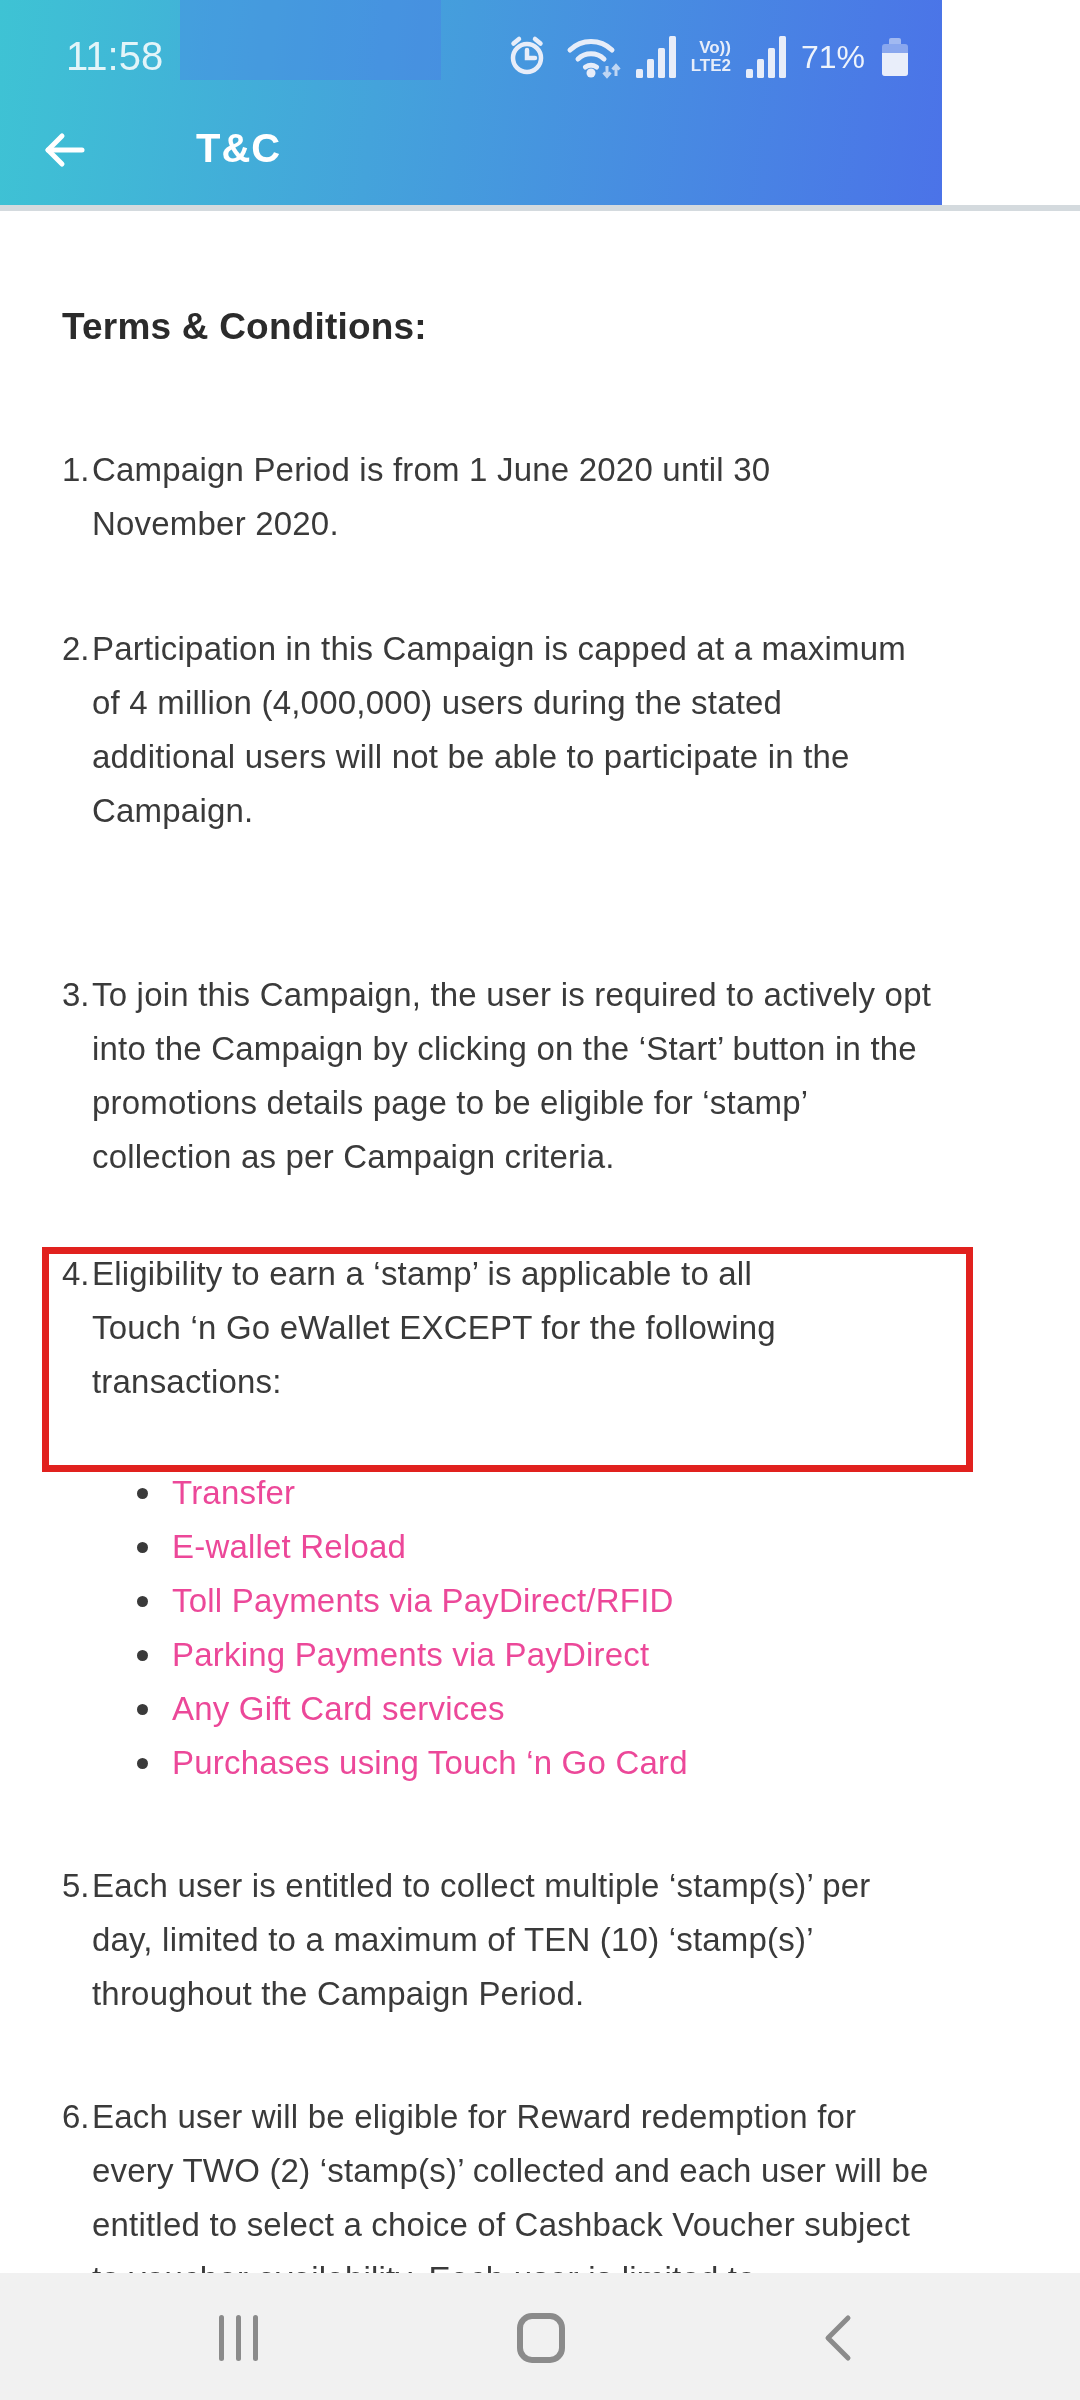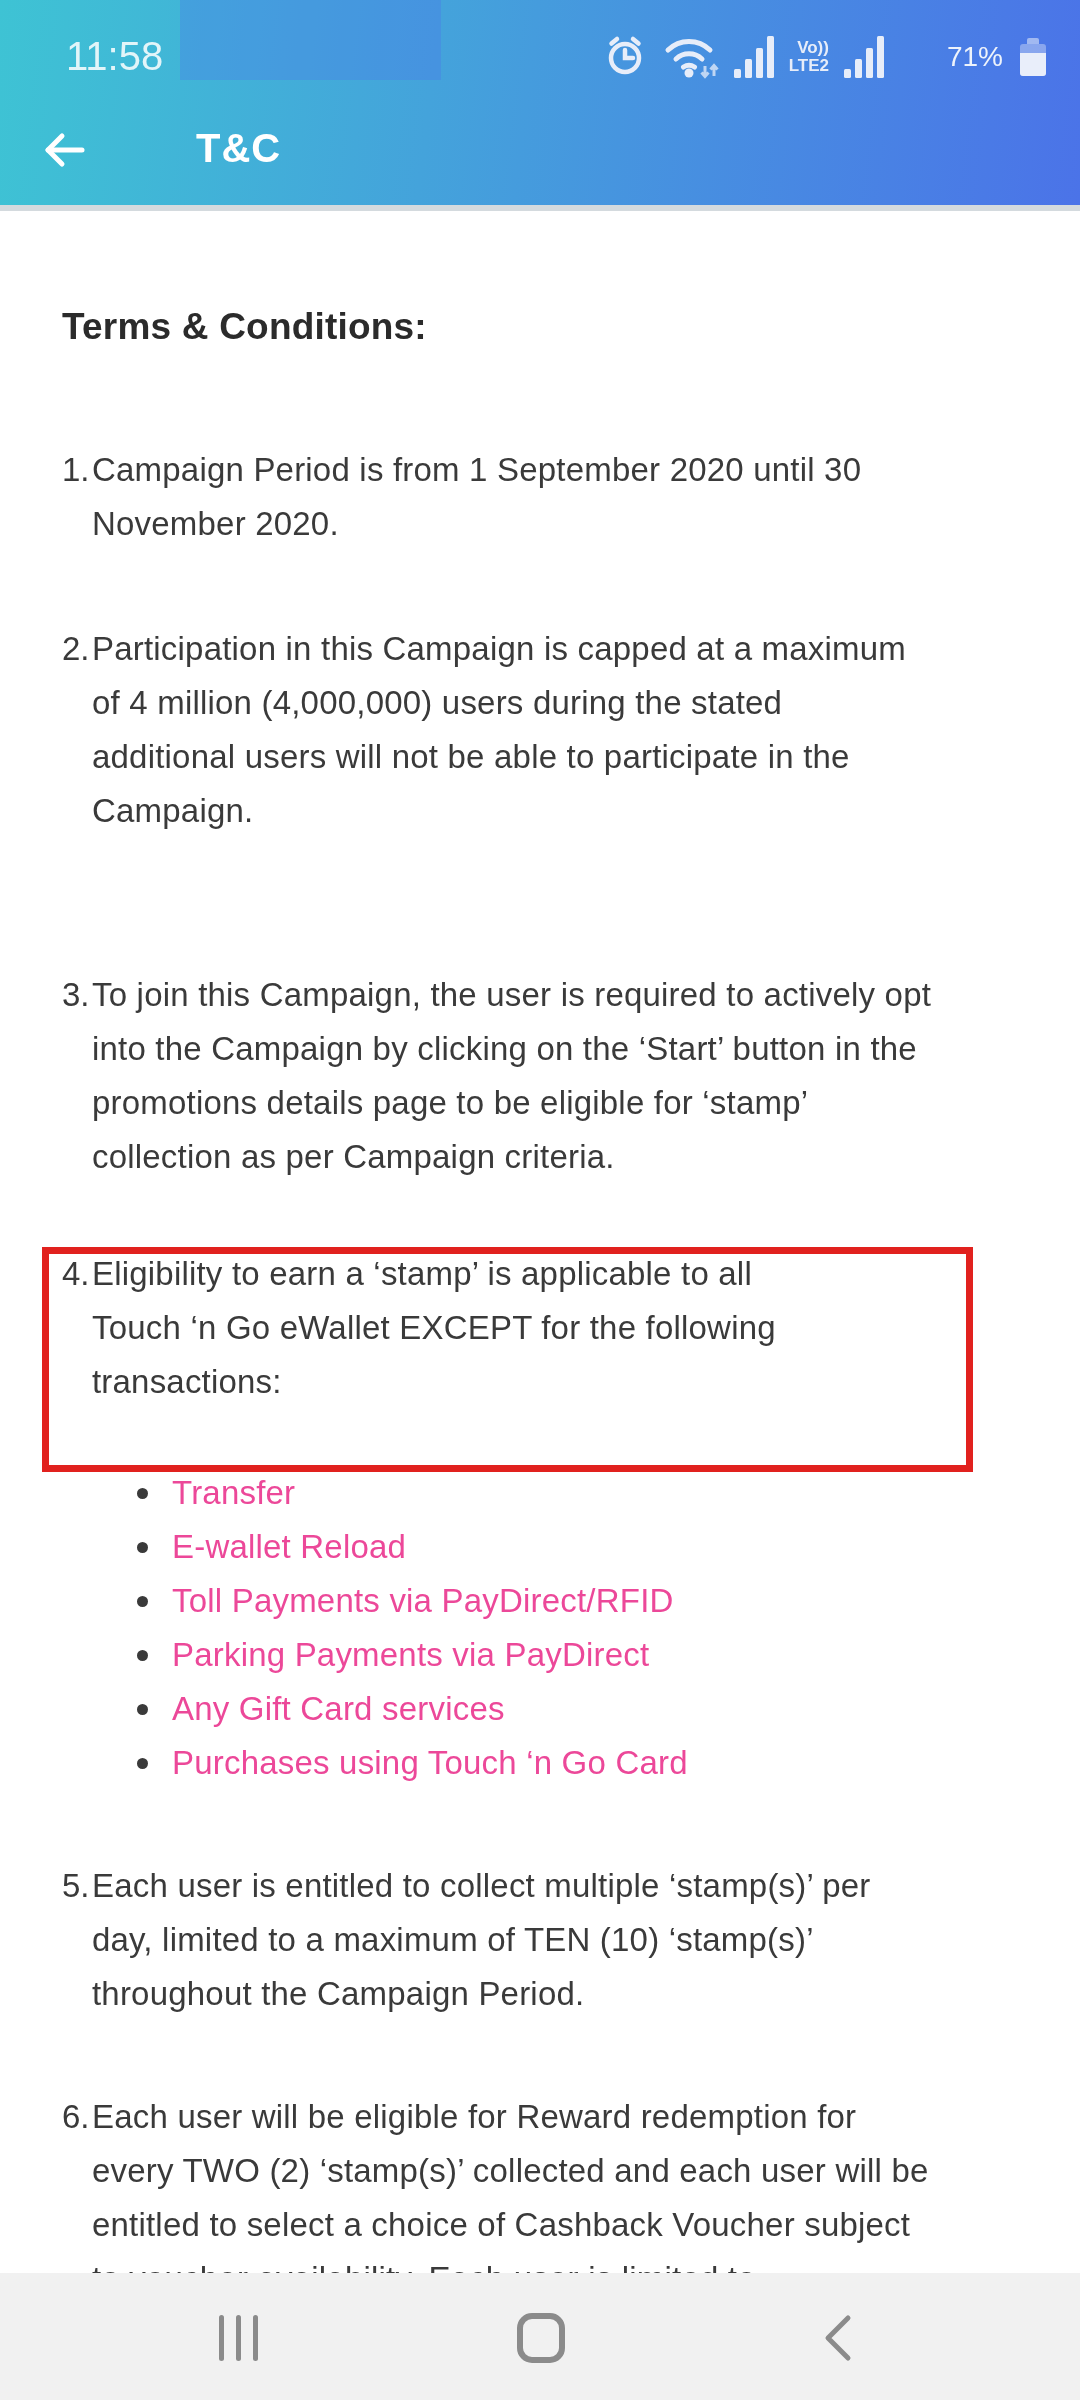--- a/index.html
+++ b/index.html
@@ -1,28 +1,28 @@
 <!DOCTYPE html>
 <html><head>
 <meta charset="utf-8">
 <style>
   html,body{margin:0;padding:0;}
   body{width:1080px;height:2400px;background:#ffffff;font-family:"Liberation Sans",sans-serif;overflow:hidden;}
   .screen{position:relative;width:1080px;height:2400px;overflow:hidden;background:#ffffff;}
 
   
-  .appbar{position:absolute;left:0;top:0;width:1080px;height:205px;
+  .appbar{position:absolute;left:0;top:0;width:942px;height:205px;
           background:linear-gradient(97deg,#3ec3d4 0%,#44a3db 40%,#4b73e8 100%);z-index:30;}
   .status-chip{position:absolute;left:180px;top:0;width:261px;height:80px;background:rgba(77,112,234,0.30);}
   .status-time{position:absolute;left:66px;top:34px;font-size:40px;line-height:44px;color:rgba(255,255,255,0.85);}
   .status-icons{position:absolute;right:34px;top:30px;height:54px;display:flex;align-items:center;gap:15px;color:#e7edf9;}
   .sig{display:flex;align-items:flex-end;gap:4px;height:44px;padding-bottom:2px;}
   .sig i{display:block;width:7px;background:#e7edf9;border-radius:1.5px;}
   .volte{font-size:17px;line-height:18px;font-weight:bold;text-align:right;color:#e7edf9;}
-  .batt-pct{font-size:28px;color:#eef3fb;margin-left:48px;}
+  .batt-pct{font-size:32px;color:#eef3fb;}
   .battery{position:relative;width:26px;height:38px;margin-left:2px;}
   .battery .cap{position:absolute;left:7px;top:0;width:12px;height:6px;background:rgba(233,238,250,0.55);border-radius:2px 2px 0 0;}
   .battery .body{position:absolute;left:0;top:6px;width:26px;height:32px;background:rgba(233,238,250,0.40);border-radius:3px;overflow:hidden;}
   .battery .fill{position:absolute;left:0;bottom:0;width:100%;height:71%;background:#e9eefa;}
   .wifi-wrap{position:relative;width:56px;height:46px;}
   .hdr-back{position:absolute;left:38px;top:124px;width:52px;height:52px;cursor:pointer;}
   .hdr-title{position:absolute;left:196px;top:126px;font-size:40px;font-weight:bold;color:#ffffff;letter-spacing:1px;}
   .hdr-divider{position:absolute;left:0;top:205px;width:1080px;height:6px;background:#d4dade;z-index:29;}
 
   
@@ -123,21 +123,21 @@
     <div class="hdr-title">T&amp;C</div>
   </div>
   <div class="hdr-divider"></div>
 
   <div class="content">
     <div class="doc-heading">Terms &amp; Conditions:</div>
     <div id="terms-list">
         <div class="item" style="top: 232px;">
           <span class="num">1.</span>
           <div class="lines">
-            <div class="line">Campaign Period is from 1 September 2020 until 30</div>
+            <div class="line">Campaign Period is from 1 June 2020 until 30</div>
             <div class="line">November 2020.</div>
           </div>
         </div>
         <div class="item" style="top: 411px;">
           <span class="num">2.</span>
           <div class="lines">
             <div class="line">Participation in this Campaign is capped at a maximum</div>
             <div class="line">of 4 million (4,000,000) users during the stated</div>
             <div class="line">additional users will not be able to participate in the</div>
             <div class="line">Campaign.</div>

